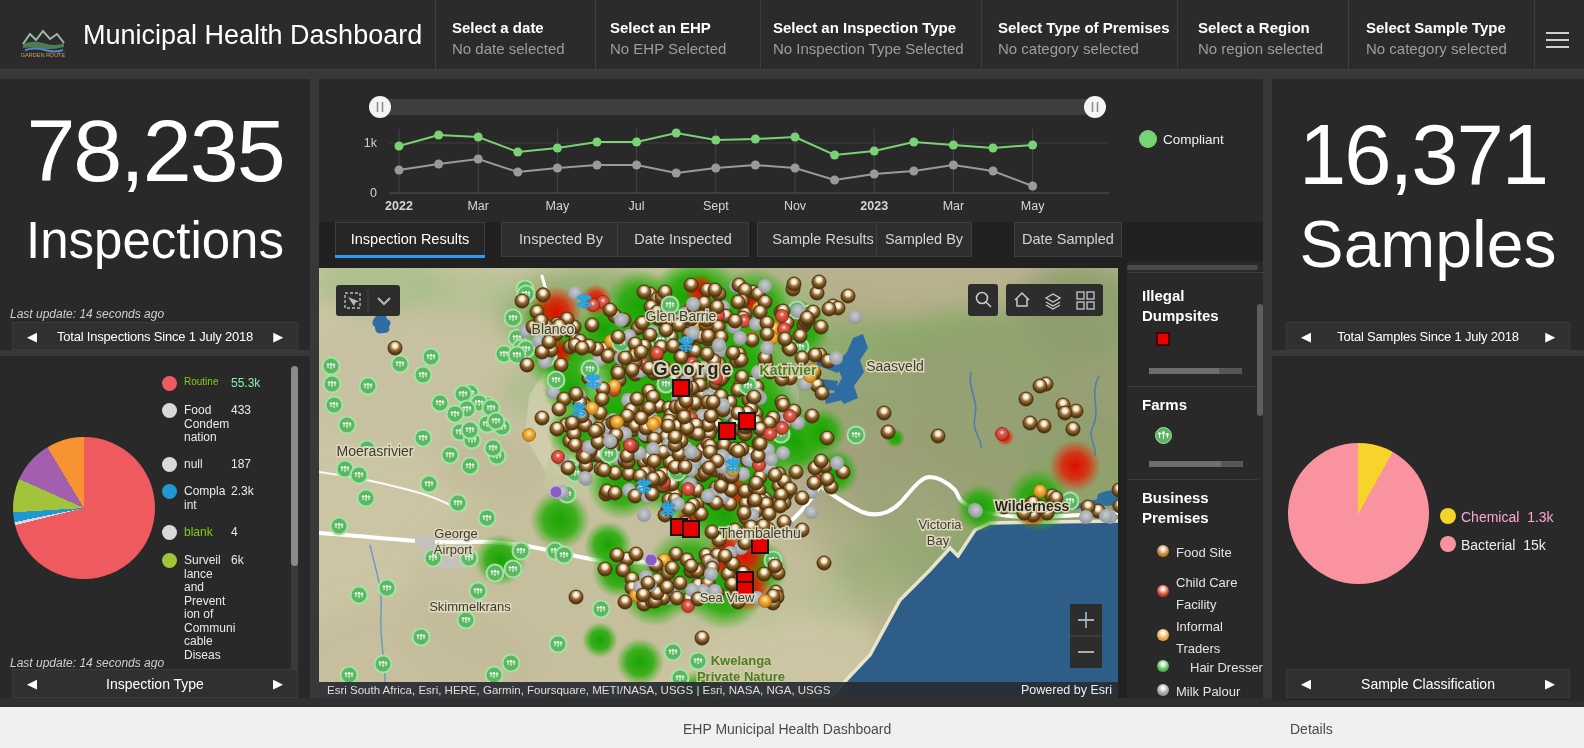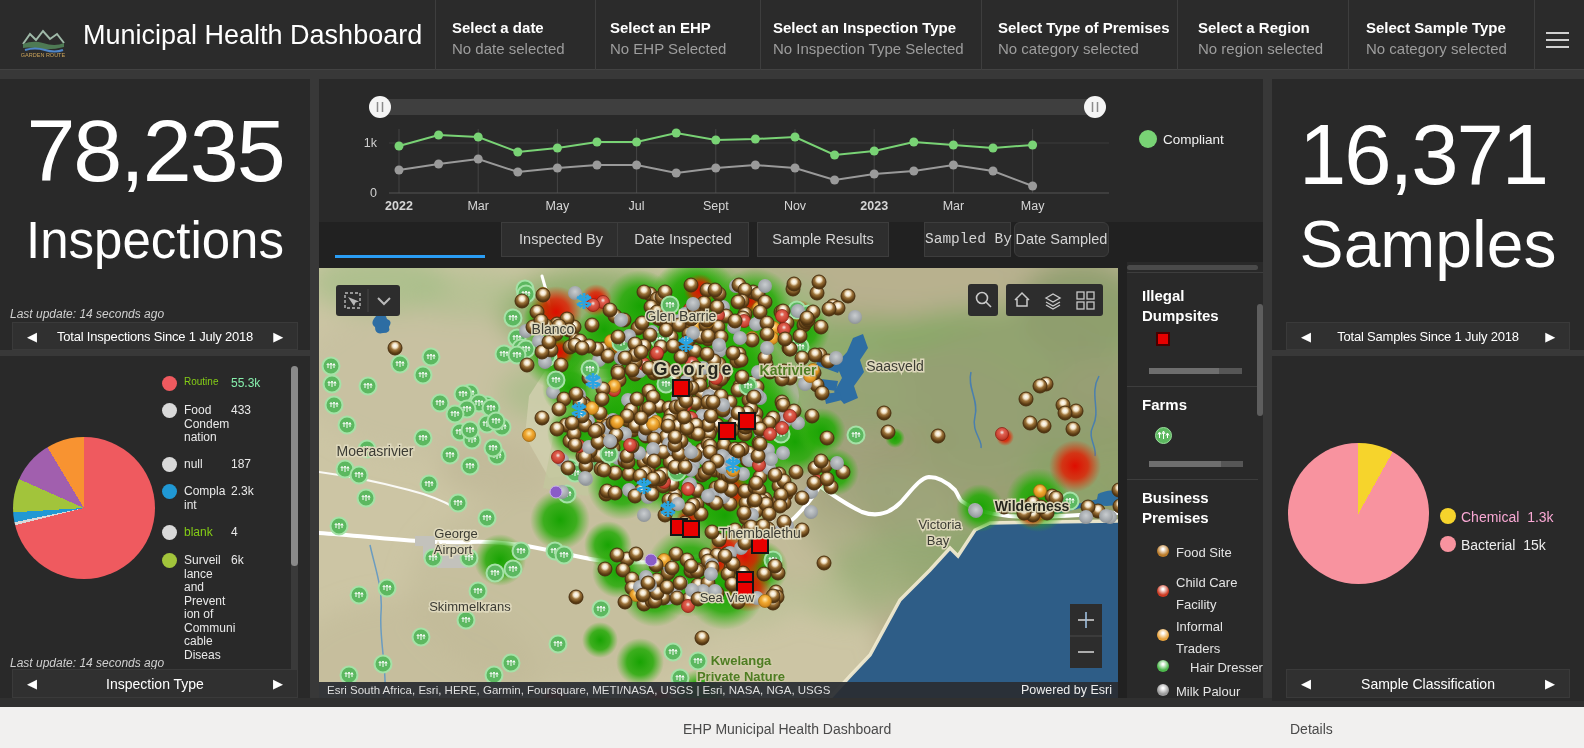--- a/index.html
+++ b/index.html
@@ -162,25 +162,26 @@
 <circle cx="555.2" cy="72.0" r="4.5" fill="#79d375"></circle>
 <circle cx="594.8" cy="63.0" r="4.5" fill="#79d375"></circle>
 <circle cx="634.4" cy="66.0" r="4.5" fill="#79d375"></circle>
 <circle cx="674.0" cy="69.0" r="4.5" fill="#79d375"></circle>
 <circle cx="713.6" cy="66.0" r="4.5" fill="#79d375"></circle>
 <circle cx="829" cy="60" r="9" fill="#79d375"></circle>
       <text x="844" y="65" font-family="Liberation Sans, sans-serif" font-size="13.5" fill="#f0f0f0">Compliant</text>
 </svg>
 </div>
 <div class="abs" style="left:319px;top:222px;width:944px;height:36px;background:#212121">
+<div class="tab" style="left:16px;width:150px;background:#262626;color:#fff;border-bottom:none;">Inspection Results</div>
 <div class="tab" style="left:182px;width:120px;">Inspected By</div>
 <div class="tab" style="left:298px;width:132px;">Date Inspected</div>
 <div class="tab" style="left:438px;width:132px;">Sample Results</div>
-<div class="tab" style="left:605px;width:87px;font-family:Liberation Mono, monospace;">Sampled By</div>
-<div class="tab" style="left:695px;width:95px;border-radius:6px;">Date Sampled</div>
+<div class="tab" style="left:557px;width:96px;">Sampled By</div>
+<div class="tab" style="left:695px;width:108px;">Date Sampled</div>
 <div class="abs" style="left:16px;top:33px;width:150px;height:3px;background:#2a9df4"></div>
 </div>
 <div class="abs" style="left:319px;top:258px;width:944px;height:440px;background:#212121"></div>
 <div class="abs" style="left:319px;top:268px;width:799px;height:430px;overflow:hidden">
 <svg width="799" height="430" viewBox="0 0 799 430" xmlns="http://www.w3.org/2000/svg" style="position:absolute;left:0;top:0">
 <defs>
 <radialGradient id="gglow">
           <stop offset="0%" stop-color="#18a303" stop-opacity="1"></stop>
           <stop offset="55%" stop-color="#25ab08" stop-opacity="0.85"></stop>
           <stop offset="100%" stop-color="#35b310" stop-opacity="0"></stop>

